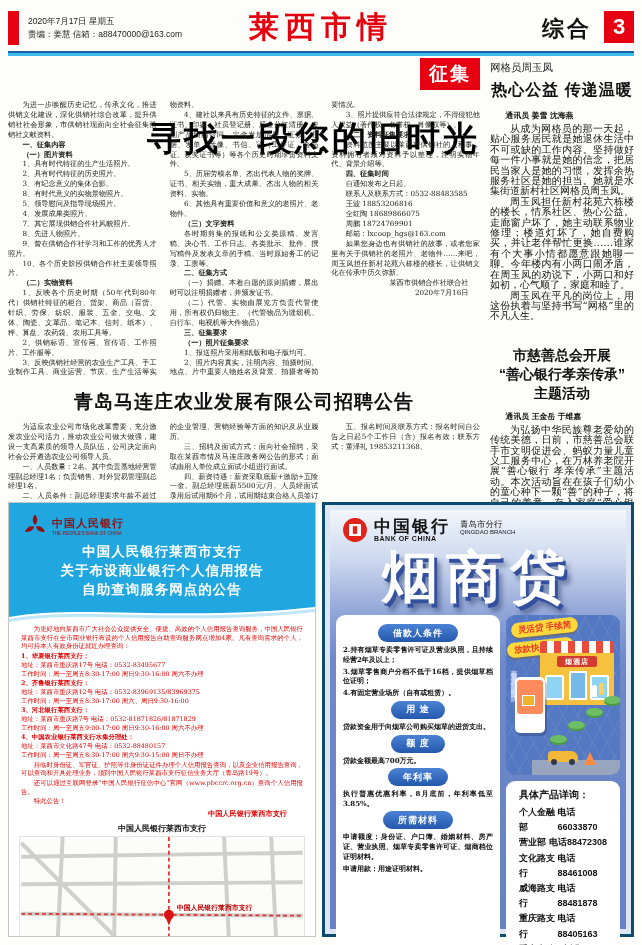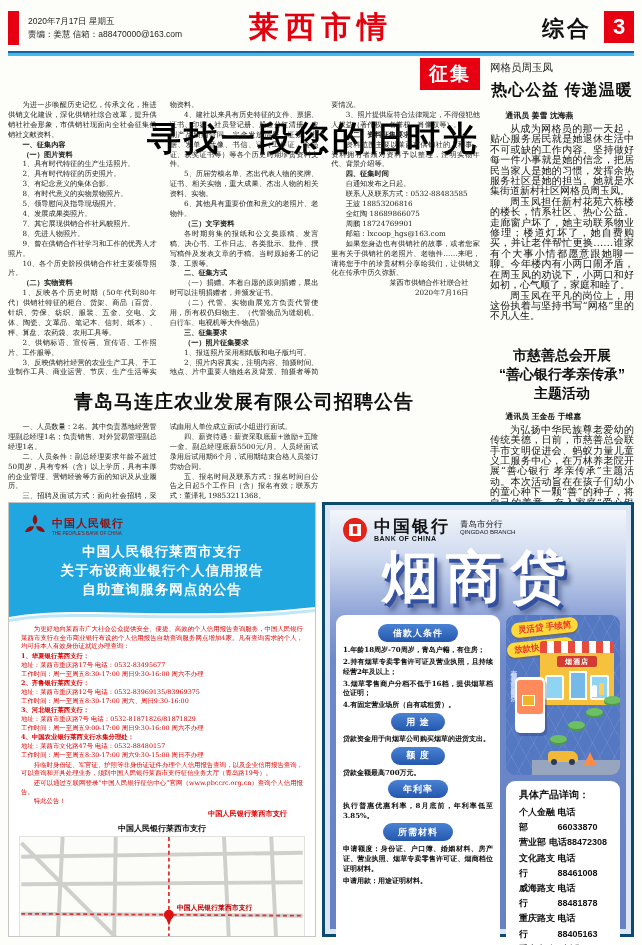--- a/index.html
+++ b/index.html
@@ -186,29 +186,30 @@
           <p class="para s-p">3、照片提供应符合法律规定，不得侵犯他人权益（著作权、名誉权、肖像权等）。</p>
           <p class="para s-h">（二）资料征集要求</p>
           <p class="para s-p">资料范围主要以莱西市供销社的人和事，资料拥有者须对资料予以整理，注明实物年代、背景介绍等。</p>
           <p class="para s-h">四、征集时间</p>
           <p class="para s-p">自通知发布之日起。</p>
           <p class="para s-p">联系人及联系方式：0532-88483585</p>
           <p class="para s-p">王波 18853206816</p>
           <p class="para s-p">全红陶 18689866075</p>
           <p class="para s-p">周鹏 18724769901</p>
           <p class="para s-p">邮箱：lxcoop_hgs@163.com</p>
-          <p class="para s-p">如果您身边也有供销社的故事，或者您家里有关于供销社的老照片、老物件……来吧，请将您手中的珍贵材料分享给我们，让供销文化在传承中历久弥新。</p>
+          <p class="para s-p">如果您身边也有供销社的故事，或者您家里有关于供销社的老照片、老物件……来吧，周玉凤担任新村花苑六栋楼的楼长，让供销文化在传承中历久弥新。</p>
           <p class="para s-r">莱西市供销合作社联合社</p>
           <p class="para s-r">2020年7月16日</p>
         </div>
 
       <div class="recruit">
         <div class="recruit-title">青岛马连庄农业发展有限公司招聘公告</div>
         <div class="cols recruit-cols">
 
+        <p class="para s-p">为适应农业公司市场化改革需要，充分激发农业公司活力，推动农业公司做大做强，建设一支高素质的领导人员队伍，公司决定面向社会公开遴选农业公司领导人员。</p>
             <p class="para s-p">一、人员数量：2名。其中负责基地经营管理副总经理1名；负责销售、对外贸易管理副总经理1名。</p>
             <p class="para s-p">二、人员条件：副总经理要求年龄不超过50周岁，具有专科（含）以上学历，具有丰厚的企业管理、营销经验等方面的知识及从业履历。</p>
             <p class="para s-p">三、招聘及面试方式：面向社会招聘，采取在莱西市情及马连庄政务网公告的形式；面试由用人单位成立面试小组进行面试。</p>
             <p class="para s-p">四、薪资待遇：薪资采取底薪+激励+五险一金。副总经理底薪5500元/月。人员经面试录用后试用期6个月，试用期结束合格人员签订劳动合同。</p>
             <p class="para s-p">五、报名时间及联系方式：报名时间自公告之日起5个工作日（含）报名有效；联系方式：董泽礼 19853211368。</p>
           </div>
       </div>
     </div>
 
     <div class="main-right">
@@ -352,21 +353,20 @@
             <div class="cn">青岛市分行</div>
             <div class="en">QINGDAO BRANCH</div>
           </div>
         </div>
 
         <div class="boc-product">烟商贷</div>
 
         <div class="boc-content">
           <div class="boc-left">
             <div class="pill">借款人条件</div>
-            <p class="cond">1.年龄18周岁-70周岁，青岛户籍，有住房；</p>
             <p class="cond">2.持有烟草专卖零售许可证及营业执照，且持续经营2年及以上；</p>
             <p class="cond">3.烟草零售商户分档不低于16档，提供烟草档位证明；</p>
             <p class="cond">4.有固定营业场所（自有或租赁）。</p>
             <div class="pill">用 途</div>
             <p class="cond">贷款资金用于向烟草公司购买烟草的进货支出。</p>
             <div class="pill">额 度</div>
             <p class="cond">贷款金额最高700万元。</p>
             <div class="pill">年利率</div>
             <p class="cond">执行普惠优惠利率，8月底前，年利率低至3.85%。</p>
             <div class="pill">所需材料</div>

